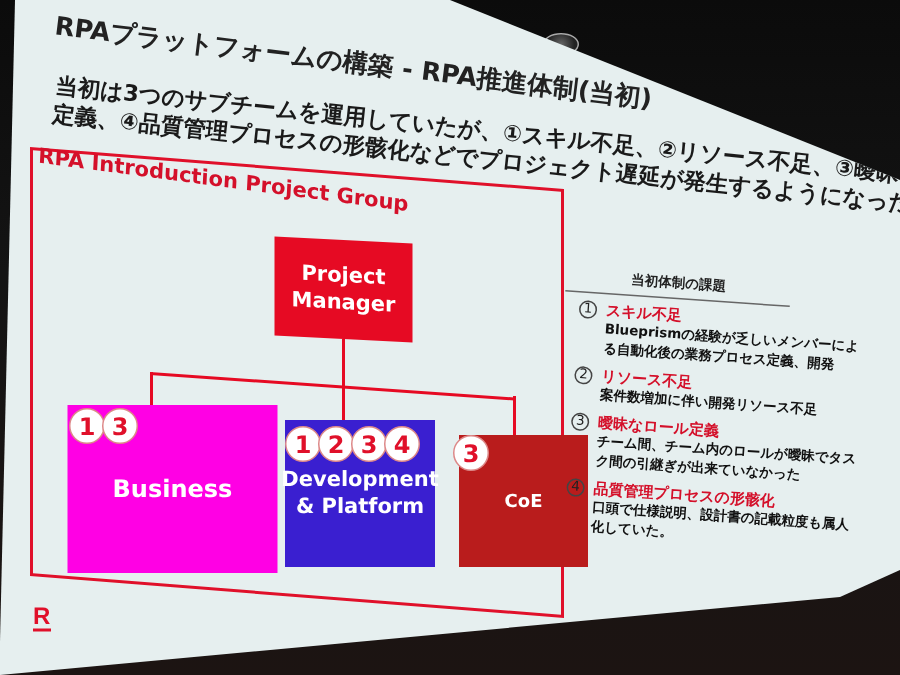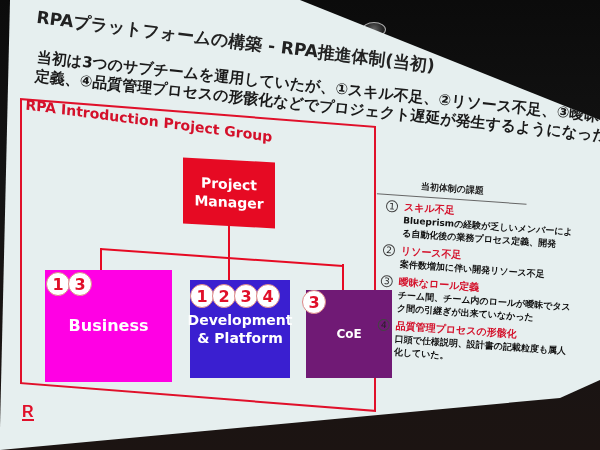--- a/index.html
+++ b/index.html
@@ -38,23 +38,23 @@
     }
     .group-label {
       position: absolute; left: 4px; top: -4px; font-size: 14px; font-weight: bold; color: #d4102a;
       white-space: nowrap; transform: rotate(3deg); transform-origin: 0 0;
     }
     .org {
       position: absolute; left: 20px; top: 98px; width: 352px; height: 290px;
     }
     .box { position: absolute; color: #fff; font-weight: bold; text-align: center; display: flex; flex-direction: column; justify-content: center; align-items: center; line-height: 20px; }
     .pm { left: 163px; top: 62px; width: 92px; height: 66px; background: #e60a23; font-size: 14px; line-height: 18px; transform: skewY(3deg); }
-    .ba { left: 25px; top: 172px; width: 127px; height: 112px; background: #ff00e4; font-size: 16px; }
+    .ba { left: 25px; top: 172px; width: 140px; height: 112px; background: #ff00e4; font-size: 16px; }
     .dev { left: 170px; top: 182px; width: 100px; height: 98px; background: #3a1fd0; font-size: 14px; line-height: 18px; }
-    .coe { left: 286px; top: 192px; width: 86px; height: 88px; background: #701a75; font-size: 12px; }
+    .coe { left: 286px; top: 192px; width: 86px; height: 88px; background: #b91c1c; font-size: 12px; }
     .line { position: absolute; background: #e60a23; }
     .badges { position: absolute; display: flex; gap: 0; }
     .badge {
       width: 22px; height: 22px; border-radius: 50%; background: #fff; border: 1.5px solid #d88;
       color: #e0102a; font-weight: bold; font-size: 16px; display: flex; align-items: center; justify-content: center;
       margin-right: -2px;
     }
     .issues {
       position: absolute; left: 388px; top: 178px; width: 210px; transform: rotate(4deg); transform-origin: 0 0;
     }

